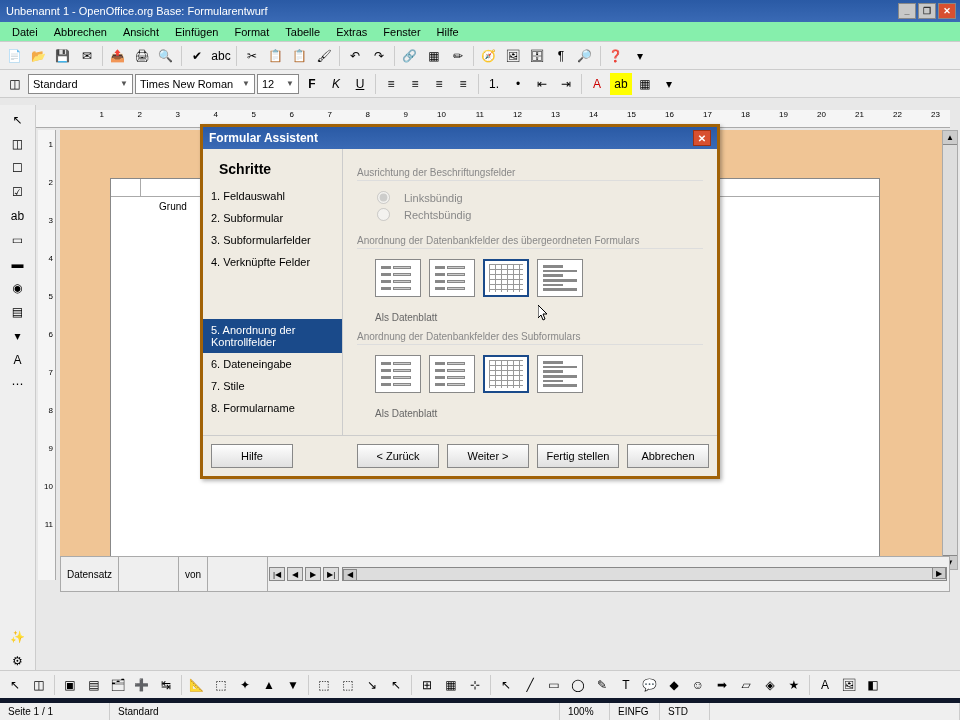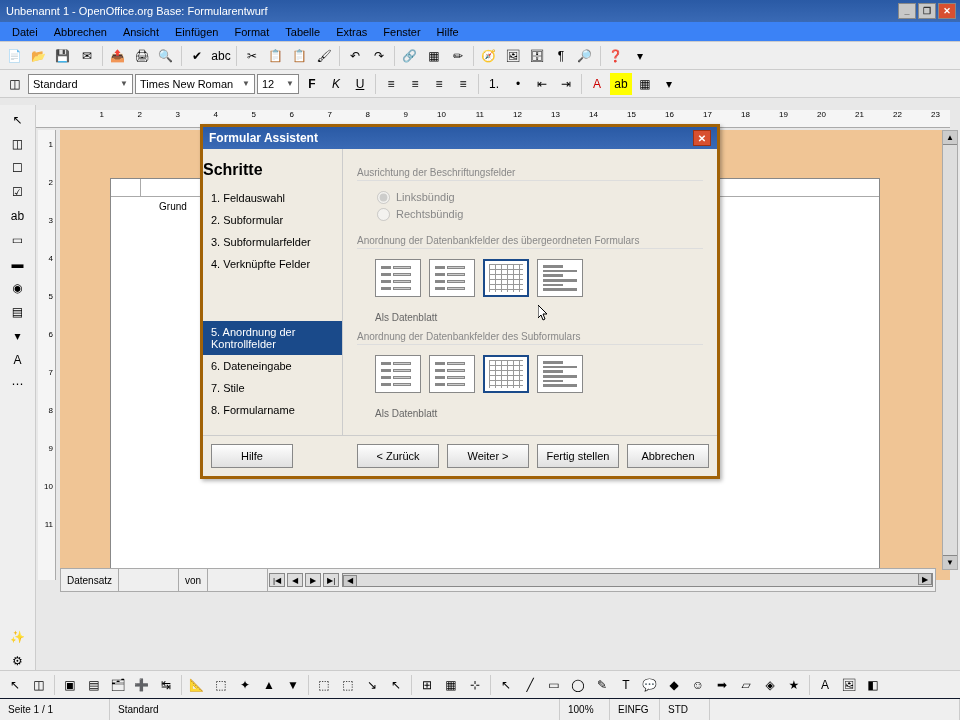--- a/index.html
+++ b/index.html
@@ -6,21 +6,21 @@
 body { font-family: Arial, sans-serif; font-size: 11px; background: #e8e8e8; width: 960px; height: 720px; overflow: hidden; position: relative; }
 
 
 .titlebar { background: linear-gradient(to bottom, #2a5aa5, #3a6ab5); color: #fff; height: 22px; display: flex; align-items: center; padding: 0 4px; font-size: 11px; }
 .titlebar .title { flex: 1; padding-left: 2px; }
 .titlebar .winbtns { display: flex; gap: 2px; }
 .titlebar .winbtn { width: 18px; height: 16px; background: #c8c8c8; border: 1px solid #888; display: flex; align-items: center; justify-content: center; font-size: 9px; font-weight: bold; color: #333; }
 .titlebar .winbtn.close { background: #d85030; color: #fff; }
 
 
-.menubar { background: #3b82f6; height: 20px; display: flex; align-items: center; padding: 0 4px; border-bottom: 1px solid #ccc; }
+.menubar { background: #86efac; height: 20px; display: flex; align-items: center; padding: 0 4px; border-bottom: 1px solid #ccc; }
 .menubar .item { padding: 2px 8px; cursor: default; }
 
 
 .toolbar { background: #efefef; height: 28px; display: flex; align-items: center; padding: 0 4px; border-bottom: 1px solid #ccc; gap: 2px; }
 .tbtn { width: 22px; height: 22px; border: 1px solid transparent; display: flex; align-items: center; justify-content: center; font-size: 12px; cursor: default; }
 .tsep { width: 1px; height: 20px; background: #ccc; margin: 0 2px; }
 .combo { height: 20px; border: 1px solid #888; background: #fff; display: flex; align-items: center; padding: 0 4px; font-size: 11px; }
 .combo .arrow { margin-left: auto; font-size: 8px; color: #555; }
 
 
@@ -34,53 +34,53 @@
 
 
 .canvas { position: absolute; left: 60px; top: 130px; right: 10px; bottom: 140px; background: #f0c595; }
 .form-outline { position: absolute; left: 50px; top: 48px; width: 770px; height: 400px; background: #fff; border: 1px solid #888; }
 .form-outline .hdr { height: 18px; border-bottom: 1px solid #aaa; display: flex; }
 .form-outline .hdr .cell { border-right: 1px solid #aaa; height: 100%; display: flex; align-items: center; justify-content: center; font-size: 10px; }
 .form-outline .hdr .c1 { width: 30px; }
 .form-outline .hdr .c2 { width: 65px; margin-top: 19px; }
 
 
-.recbar { position: absolute; left: 60px; bottom: 128px; right: 24px; height: 24px; background: #efefef; border: 1px solid #aaa; display: flex; align-items: center; font-size: 10px; }
+.recbar { position: absolute; left: 60px; bottom: 128px; right: 10px; height: 36px; background: #efefef; border: 1px solid #aaa; display: flex; align-items: center; font-size: 10px; }
 .recbar .label { padding: 0 6px; border-right: 1px solid #aaa; height: 100%; display: flex; align-items: center; }
 .recbar .field { width: 60px; border-right: 1px solid #aaa; height: 100%; display: flex; align-items: center; padding: 0 4px; }
 .recbar .navbtn { width: 16px; height: 14px; border: 1px solid #888; background: #ddd; margin: 0 1px; display: flex; align-items: center; justify-content: center; font-size: 8px; }
 .recbar .scroll-h { flex: 1; height: 14px; background: #ddd; border: 1px solid #888; margin: 0 2px; position: relative; }
 .recbar .scroll-h .arrow { width: 14px; height: 100%; background: #ccc; border: 1px solid #888; display: inline-flex; align-items: center; justify-content: center; font-size: 8px; }
 .recbar .scroll-h .arrow.r { position: absolute; right: 0; top: -1px; }
 
 
 .bottomtb { position: absolute; left: 0; bottom: 22px; right: 0; height: 28px; background: #efefef; border-top: 1px solid #ccc; display: flex; align-items: center; padding: 0 4px; gap: 2px; }
 
 
-.statusbar { position: absolute; left: 0; bottom: 0; right: 0; height: 22px; background: #efefef; border-top: 1px solid #0f172a; display: flex; align-items: center; font-size: 10px; }
+.statusbar { position: absolute; left: 0; bottom: 0; right: 0; height: 22px; background: #efefef; border-top: 5px solid #0f172a; display: flex; align-items: center; font-size: 10px; }
 .statusbar .cell { border-right: 1px solid #ccc; height: 100%; display: flex; align-items: center; padding: 0 8px; }
 .statusbar .flex { flex: 1; }
 
 
 .dialog { position: absolute; left: 200px; top: 124px; width: 520px; background: #efebe2; border: 3px solid #a16207; box-shadow: 2px 2px 4px rgba(0,0,0,0.3); }
 .dialog .dlgtitle { background: linear-gradient(to bottom, #2a5aa5, #3a6ab5); color: #fff; height: 22px; display: flex; align-items: center; padding: 0 6px; font-weight: bold; font-size: 12px; }
 .dialog .dlgtitle .txt { flex: 1; }
 .dialog .dlgtitle .close { width: 18px; height: 16px; background: #d85030; border: 1px solid #a03010; color: #fff; display: flex; align-items: center; justify-content: center; font-size: 10px; font-weight: bold; }
 
 .dialog .body { display: flex; min-height: 280px; }
 .dialog .steps { width: 140px; border-right: 1px solid #ccc; padding: 8px 0; }
-.dialog .steps .heading { font-weight: bold; padding: 4px 8px 8px 0; font-size: 16px; }
+.dialog .steps .heading { font-weight: bold; padding: 4px 8px 8px 16px; font-size: 14px; }
 .dialog .steps .step { padding: 5px 8px; font-size: 11px; cursor: default; }
 .dialog .steps .step.active { background: #1a4a8a; color: #fff; margin-top: 46px; }
 
 .dialog .content { flex: 1; padding: 10px 14px; }
 .dialog .content .mainhead { font-weight: bold; font-size: 12px; margin-bottom: 10px; }
 .dialog .group-label { color: #888; font-size: 10px; margin: 8px 0 4px 0; border-bottom: 1px solid #ddd; padding-bottom: 2px; }
 .dialog .radios { padding: 4px 0 4px 20px; }
-.dialog .radio { display: flex; gap: 6px; padding: 2px 0; color: #888; }
+.dialog .radio { display: flex; align-items: center; gap: 14px; padding: 2px 0; color: #888; }
 .dialog .radio input { margin: 0; }
 .dialog .layout-row { display: flex; gap: 8px; padding: 6px 0 2px 18px; }
 .dialog .layout-opt { width: 46px; height: 38px; border: 1px solid #888; background: #fff; display: flex; flex-direction: column; align-items: center; justify-content: center; cursor: default; }
 .dialog .layout-opt.selected { border: 2px solid #1a4a8a; }
 .dialog .layout-caption { font-size: 10px; color: #666; padding-left: 18px; margin-top: 13px; margin-bottom: 6px; }
 .dialog .mini-grid { width: 34px; height: 28px; background: repeating-linear-gradient(to right, #999 0 1px, transparent 1px 6px), repeating-linear-gradient(to bottom, #999 0 1px, transparent 1px 5px); }
 .dialog .mini-cols { width: 34px; height: 28px; display: flex; flex-direction: column; justify-content: space-around; }
 .dialog .mini-cols .r { display: flex; gap: 2px; }
 .dialog .mini-cols .r .a { width: 10px; height: 3px; background: #888; }
 .dialog .mini-cols .r .b { width: 18px; height: 3px; background: #ccc; border: 1px solid #888; }

